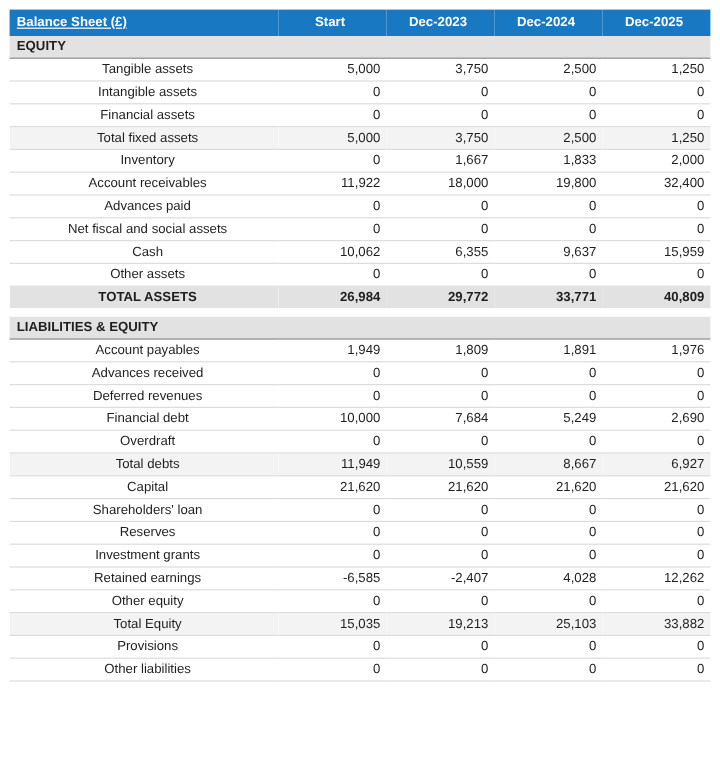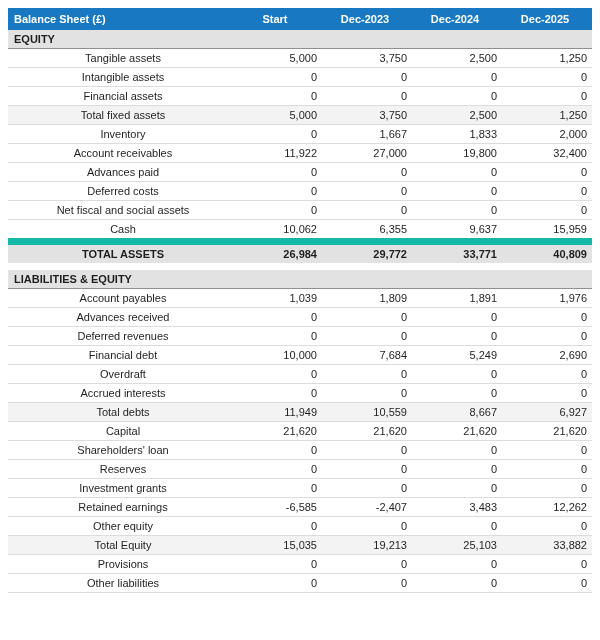--- a/index.html
+++ b/index.html
@@ -30,20 +30,21 @@
     background: #1878c2;
     color: #ffffff;
     font-weight: bold;
     height: 20px;
     vertical-align: middle;
     font-size: 11px;
   }
   th.title {
     text-align: left;
     padding-left: 6px;
+    text-decoration: underline;
   }
   th.num {
     padding-right: 5px;
   }
 
   td {
     height: 18px;
     padding: 0;
     vertical-align: middle;
   }
@@ -63,21 +64,21 @@
   tr.row-subtotal td {
     background: #f3f3f3;
     font-weight: normal;
     border-top: 1px solid #dcdcdc;
     border-bottom: 1px solid #dcdcdc;
     margin-left: 18px;
   }
   tr.row-total td {
     background: #e2e2e2;
     font-weight: bold;
-    border-top: 7px solid #14b8a6;
+    border-top: 1px solid #14b8a6;
   }
   tr.row-section td {
     background: #e2e2e2;
     font-weight: bold;
     border-bottom: 1px solid #8f8f8f;
     padding-left: 6px;
     font-size: 11px;
   }
   tr.row-spacer td {
     height: 7px;
@@ -143,68 +144,68 @@
         <tr class="row-normal">
           <td class="label">Inventory</td>
           <td class="num">0</td>
           <td class="num">1,667</td>
           <td class="num">1,833</td>
           <td class="num">2,000</td>
         </tr>
         <tr class="row-normal">
           <td class="label">Account receivables</td>
           <td class="num">11,922</td>
-          <td class="num">27,000</td>
+          <td class="num">18,000</td>
           <td class="num">19,800</td>
           <td class="num">32,400</td>
         </tr>
         <tr class="row-normal">
           <td class="label">Advances paid</td>
-          <td class="num">0</td>
-          <td class="num">0</td>
-          <td class="num">0</td>
-          <td class="num">0</td>
-        </tr>
-        <tr class="row-normal">
-          <td class="label">Deferred costs</td>
           <td class="num">0</td>
           <td class="num">0</td>
           <td class="num">0</td>
           <td class="num">0</td>
         </tr>
         <tr class="row-normal">
           <td class="label">Net fiscal and social assets</td>
           <td class="num">0</td>
           <td class="num">0</td>
           <td class="num">0</td>
           <td class="num">0</td>
         </tr>
         <tr class="row-normal">
           <td class="label">Cash</td>
           <td class="num">10,062</td>
           <td class="num">6,355</td>
           <td class="num">9,637</td>
           <td class="num">15,959</td>
+        </tr>
+        <tr class="row-normal">
+          <td class="label">Other assets</td>
+          <td class="num">0</td>
+          <td class="num">0</td>
+          <td class="num">0</td>
+          <td class="num">0</td>
         </tr>
         <tr class="row-total">
           <td class="label">TOTAL ASSETS</td>
           <td class="num">26,984</td>
           <td class="num">29,772</td>
           <td class="num">33,771</td>
           <td class="num">40,809</td>
         </tr>
         <tr class="row-spacer">
           <td colspan="5"></td>
         </tr>
         <tr class="row-section">
           <td colspan="5">LIABILITIES &amp; EQUITY</td>
         </tr>
         <tr class="row-normal">
           <td class="label">Account payables</td>
-          <td class="num">1,039</td>
+          <td class="num">1,949</td>
           <td class="num">1,809</td>
           <td class="num">1,891</td>
           <td class="num">1,976</td>
         </tr>
         <tr class="row-normal">
           <td class="label">Advances received</td>
           <td class="num">0</td>
           <td class="num">0</td>
           <td class="num">0</td>
           <td class="num">0</td>
@@ -218,27 +219,20 @@
         </tr>
         <tr class="row-normal">
           <td class="label">Financial debt</td>
           <td class="num">10,000</td>
           <td class="num">7,684</td>
           <td class="num">5,249</td>
           <td class="num">2,690</td>
         </tr>
         <tr class="row-normal">
           <td class="label">Overdraft</td>
-          <td class="num">0</td>
-          <td class="num">0</td>
-          <td class="num">0</td>
-          <td class="num">0</td>
-        </tr>
-        <tr class="row-normal">
-          <td class="label">Accrued interests</td>
           <td class="num">0</td>
           <td class="num">0</td>
           <td class="num">0</td>
           <td class="num">0</td>
         </tr>
         <tr class="row-subtotal">
           <td class="label">Total debts</td>
           <td class="num">11,949</td>
           <td class="num">10,559</td>
           <td class="num">8,667</td>
@@ -269,21 +263,21 @@
           <td class="label">Investment grants</td>
           <td class="num">0</td>
           <td class="num">0</td>
           <td class="num">0</td>
           <td class="num">0</td>
         </tr>
         <tr class="row-normal">
           <td class="label">Retained earnings</td>
           <td class="num">-6,585</td>
           <td class="num">-2,407</td>
-          <td class="num">3,483</td>
+          <td class="num">4,028</td>
           <td class="num">12,262</td>
         </tr>
         <tr class="row-normal">
           <td class="label">Other equity</td>
           <td class="num">0</td>
           <td class="num">0</td>
           <td class="num">0</td>
           <td class="num">0</td>
         </tr>
         <tr class="row-subtotal">

